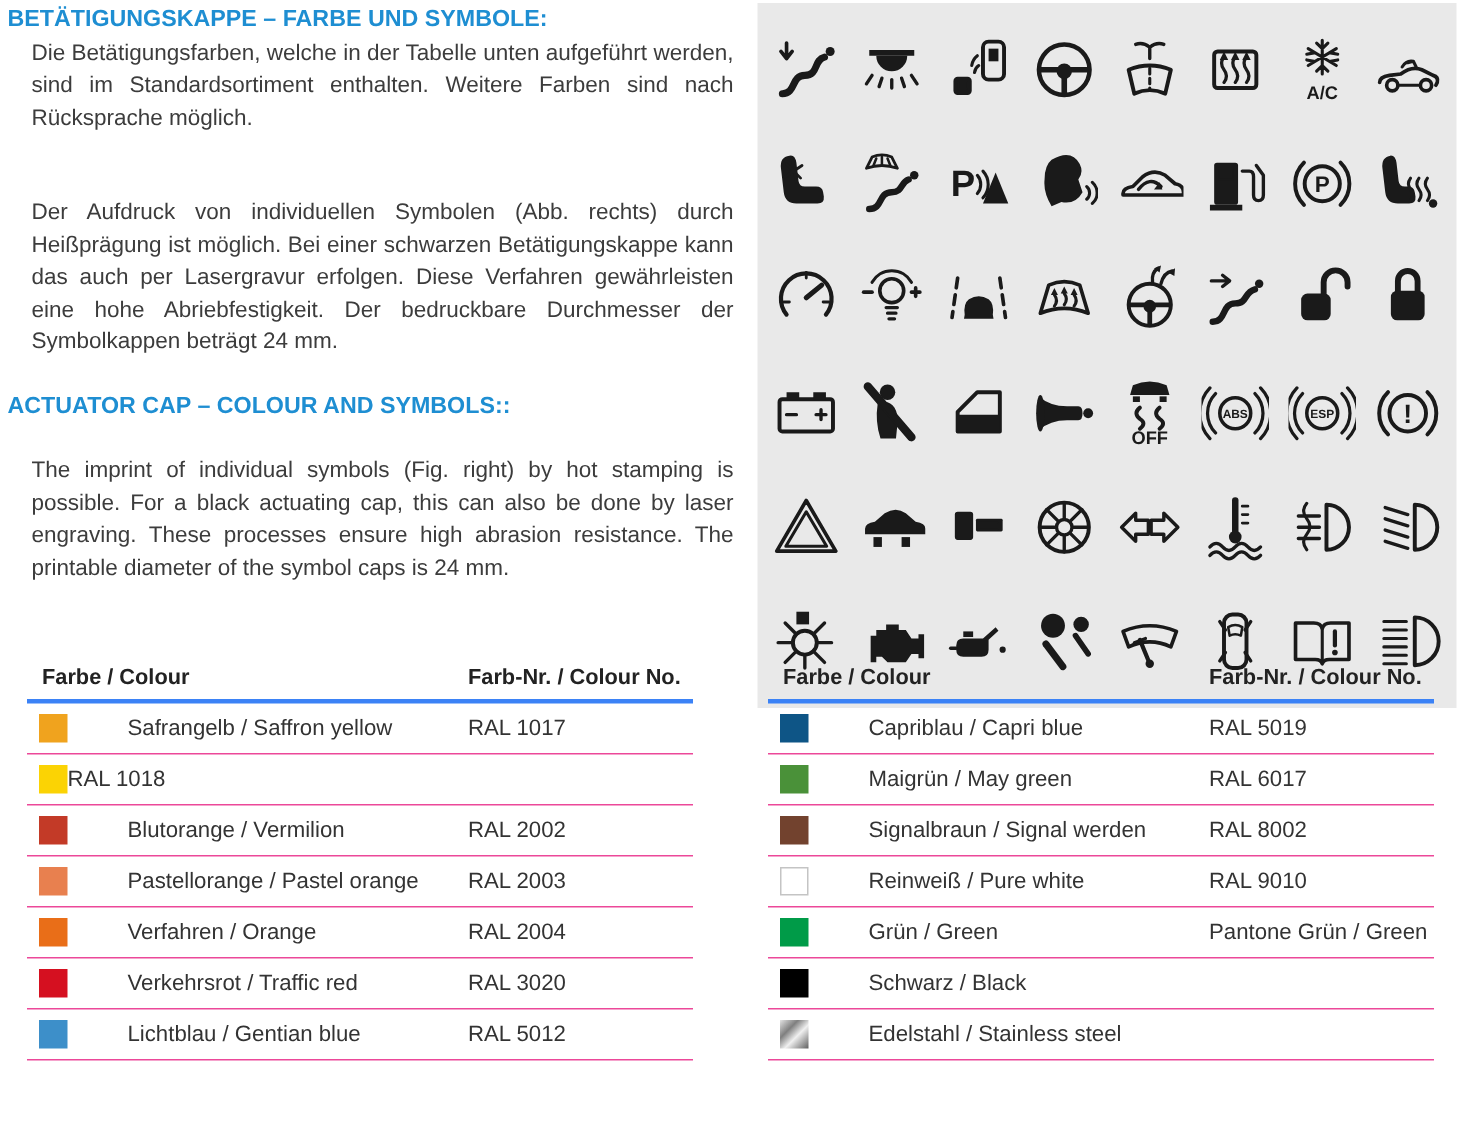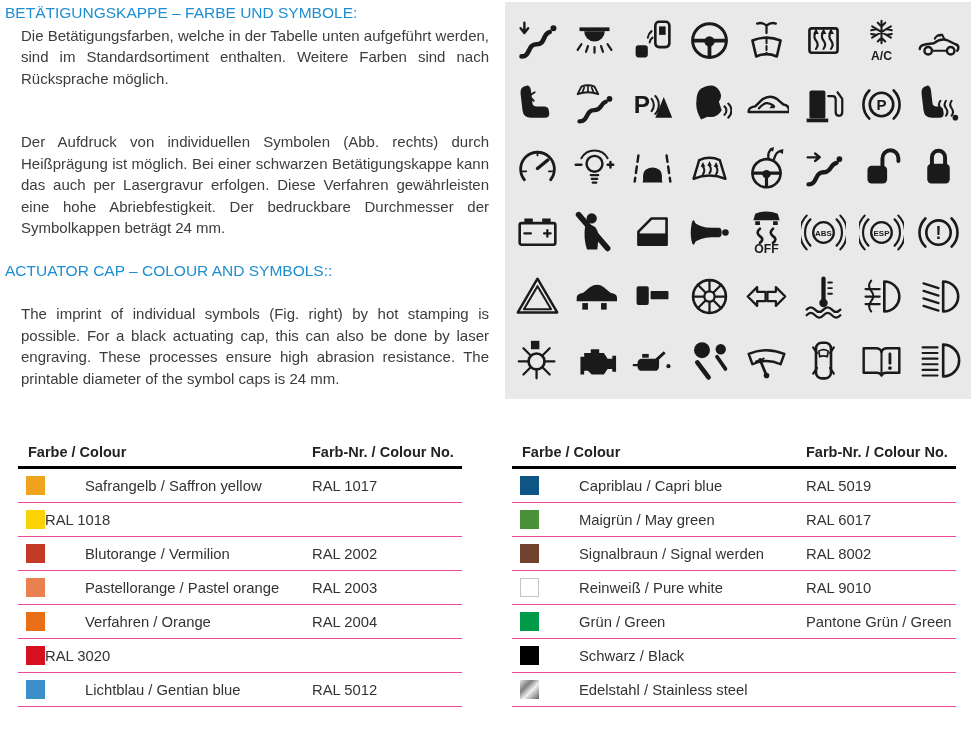--- a/index.html
+++ b/index.html
@@ -3,39 +3,39 @@
 <meta charset="utf-8">
 <style>
   html,body{margin:0;padding:0}
   body{
     width:975px;height:751px;position:relative;background:#ffffff;
     font-family:"Liberation Sans",sans-serif;overflow:hidden;
   }
   
   .text-col{position:absolute;left:5px;top:2px;width:484px;color:#3c3c3c;
     font-size:15px;line-height:21.5px;text-align:justify}
-  .blue-head{color:#1e8ed2;font-weight:normal;font-size:15.5px;margin:0 0 1px 0;text-align:left}
+  .blue-head{color:#1e8ed2;font-weight:bold;font-size:15.5px;margin:0 0 1px 0;text-align:left}
   .text-col p{margin:0 0 21px 16px}
   .gap{height:21px}
 
   
-  .icon-panel{position:absolute;left:505px;top:2px;width:466px;height:397px;
+  .icon-panel{position:absolute;left:505px;top:2px;width:466px;height:470px;
     background:#e9e9e9;display:grid;grid-template-columns:repeat(8,1fr);
     grid-template-rows:repeat(6,1fr);align-items:center;justify-items:center;
     padding:6px 4px;box-sizing:border-box}
   .icon-cell{width:48px;height:48px;display:flex;align-items:center;justify-content:center}
   .icon-cell svg{width:45px;height:45px}
   .ic path,.ic circle,.ic rect,.ic ellipse{stroke:#1a1a1a;fill:none;stroke-linecap:round;stroke-linejoin:round}
   .ic .f{fill:#1a1a1a;stroke:none}
   .ic text{fill:#1a1a1a;stroke:none;font-family:"Liberation Sans",sans-serif;font-weight:bold}
 
   
   .color-table{position:absolute;top:444px;width:444px;color:#333}
   .tbl-header{display:flex;align-items:flex-end;font-weight:bold;font-size:14.5px;
-    color:#222;padding-bottom:6px;border-bottom:3px solid #000000}
+    color:#222;padding-bottom:6px;border-bottom:3px solid #3b82f6}
   .tbl-header .c1{flex:1;padding-left:10px}
   .tbl-header .c2{width:150px}
   .tbl-row{display:flex;align-items:center;height:33px;border-bottom:1px solid #ec4899;font-size:14.8px}
   .sw{width:19px;height:19px;margin-left:8px;flex:0 0 19px;box-sizing:border-box}
   .sw.white{border:1px solid #c4c4c4}
   .sw.steel{background:linear-gradient(135deg,#e3e3e3 0%,#7f7f7f 32%,#f0f0f0 58%,#5f5f5f 100%)}
   .rname{flex:1;padding-left:40px}
   .rcode{width:150px}
 </style>
 </head>
@@ -422,20 +422,21 @@
         <span class="rname">Pastellorange / Pastel orange</span>
         <span class="rcode">RAL 2003</span>
       </div>
       <div class="tbl-row">
         <span class="sw" style="background: rgb(233, 110, 24);"></span>
         <span class="rname">Verfahren / Orange</span>
         <span class="rcode">RAL 2004</span>
       </div>
       <div class="tbl-row">
         <span class="sw" style="background: rgb(213, 16, 32);"></span>
+        <span class="rname">Verkehrsrot / Traffic red</span>
         <span class="rcode">RAL 3020</span>
       </div>
       <div class="tbl-row">
         <span class="sw" style="background: rgb(61, 143, 201);"></span>
         <span class="rname">Lichtblau / Gentian blue</span>
         <span class="rcode">RAL 5012</span>
       </div>
     </div>
 </div>
 

